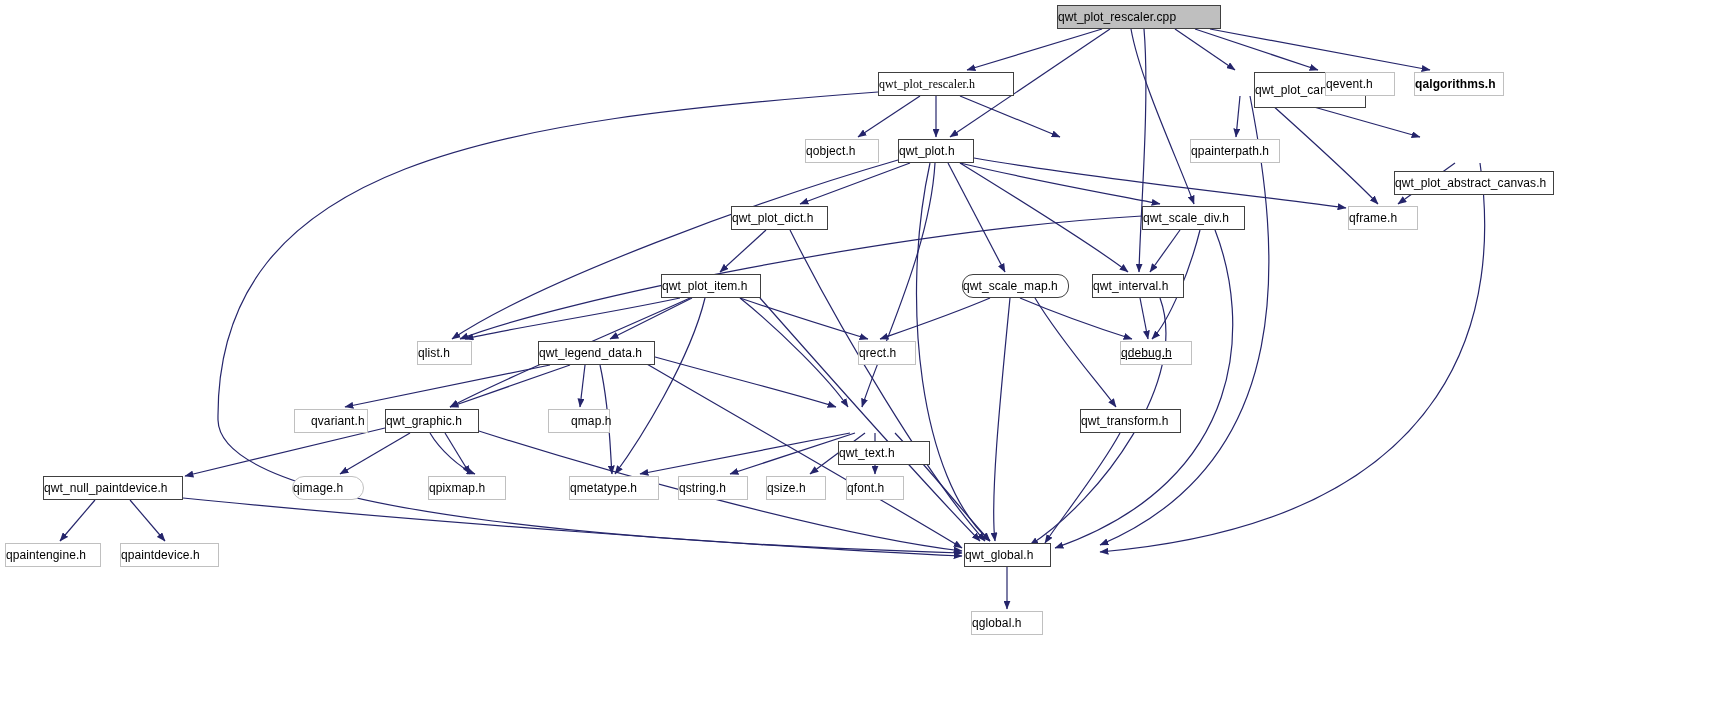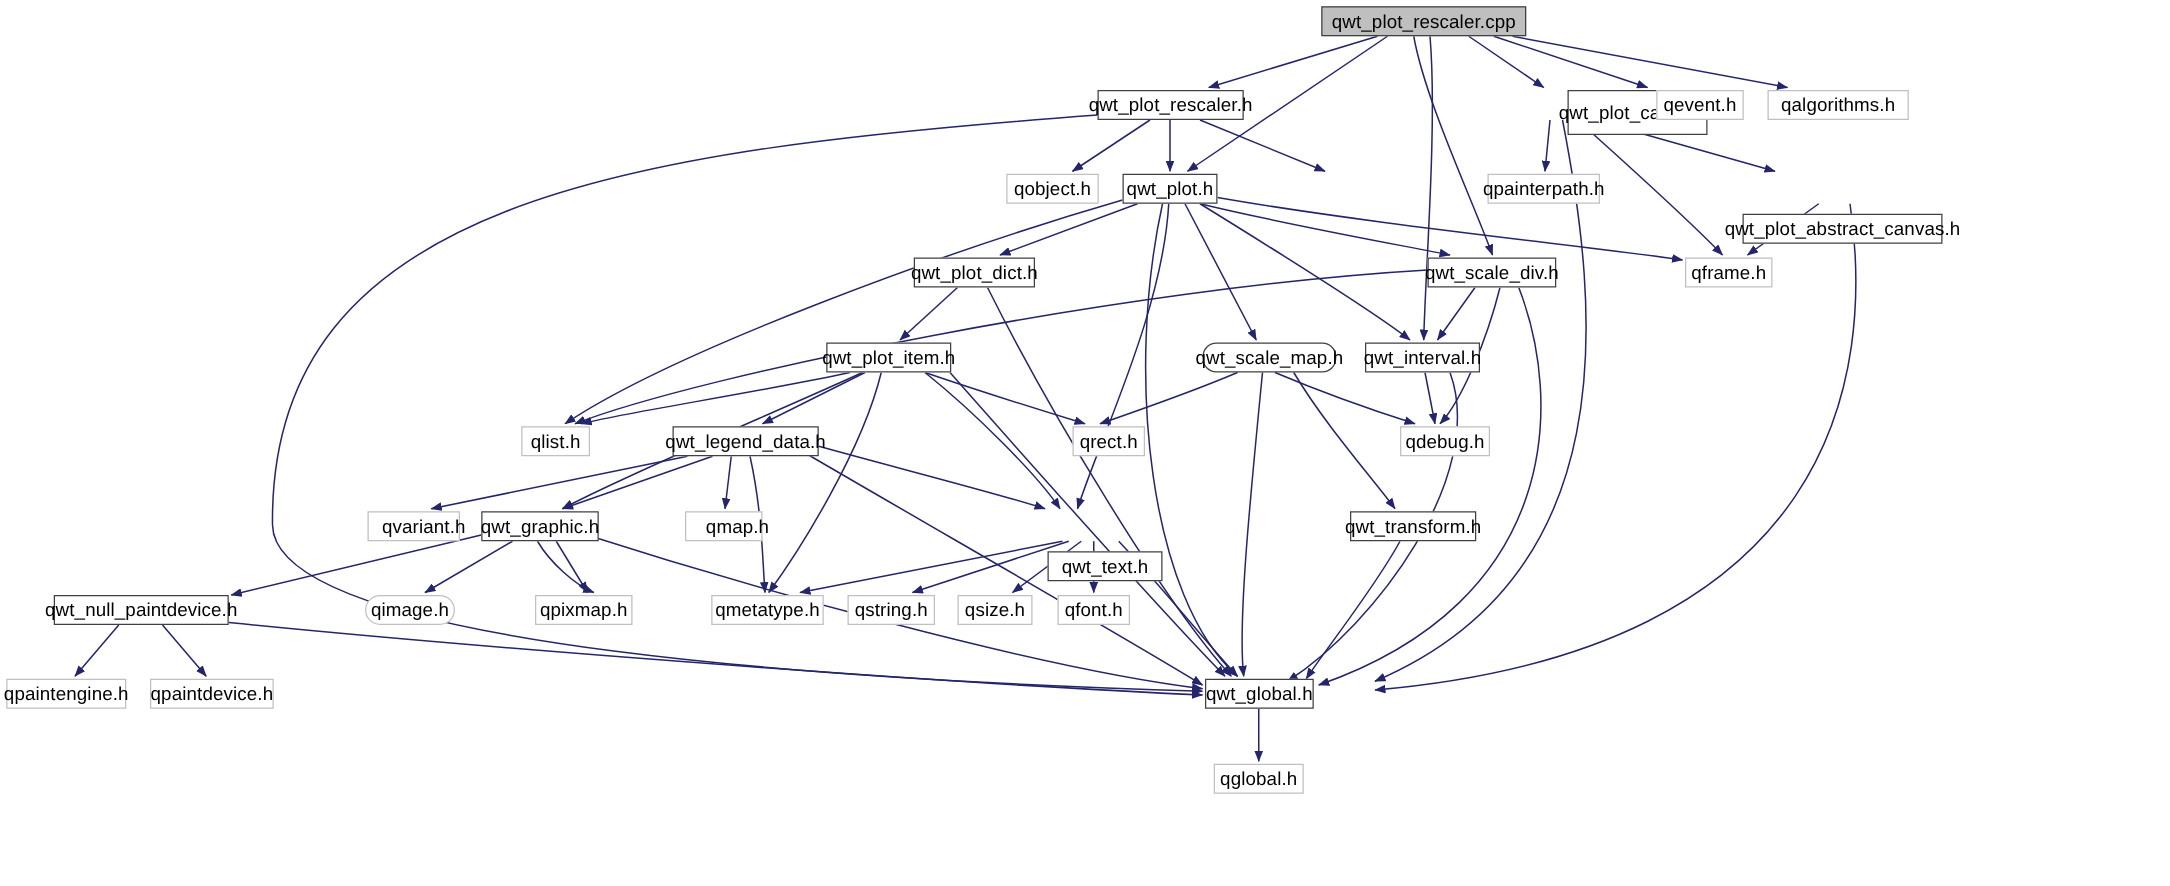--- a/index.html
+++ b/index.html
@@ -31,23 +31,23 @@
     left: 0;
     top: 0;
     width: 1736px;
     height: 709px;
   }
   .node {
     position: absolute;
     box-sizing: border-box;
     display: flex;
     align-items: center;
-    justify-content: center;
+    justify-content: flex-start;
     white-space: nowrap;
-    font-size: 15px;
+    font-size: 12px;
     line-height: 1;
     color: #000000;
     background: #ffffff;
     border: 1px solid #c0c0c0;
     height: 26px;
     letter-spacing: 0.1px;
   }
   .node.qwt {
     border: 1.6px solid #404040;
   }
@@ -136,30 +136,30 @@
         <path d="M 130 500 L 165 541" fill="none" stroke="#25256b" stroke-width="1.2" marker-end="url(#arrowhead)"></path>
         <path d="M 183 498 C 400 520 780 548 962 556" fill="none" stroke="#25256b" stroke-width="1.2" marker-end="url(#arrowhead)"></path>
         <path d="M 1007 567 L 1007 609" fill="none" stroke="#25256b" stroke-width="1.2" marker-end="url(#arrowhead)"></path>
       </g>
   </svg>
 
   <div id="node-layer">
       <div class="node root" style="left: 1057px; top: 5px; width: 164px; height: 24px;">
         <span class="node-label">qwt_plot_rescaler.cpp</span>
       </div>
-      <div class="node qwt" style="left: 878px; top: 72px; width: 117px; height: 24px;">
+      <div class="node qwt" style="left: 878px; top: 72px; width: 136px; height: 24px; font-family: Liberation Serif, serif;">
         <span class="node-label">qwt_plot_rescaler.h</span>
       </div>
       <div class="node qwt" style="left: 1254px; top: 72px; width: 112px; height: 36px;">
         <span class="node-label">qwt_plot_canvas.h</span>
       </div>
       <div class="node plain" style="left: 1325px; top: 72px; width: 70px; height: 24px;">
         <span class="node-label">qevent.h</span>
       </div>
-      <div class="node plain" style="left: 1414px; top: 72px; width: 113px; height: 24px;">
+      <div class="node plain" style="left: 1414px; top: 72px; width: 90px; height: 24px; font-weight: bold;">
         <span class="node-label">qalgorithms.h</span>
       </div>
       <div class="node plain" style="left: 805px; top: 139px; width: 74px; height: 24px;">
         <span class="node-label">qobject.h</span>
       </div>
       <div class="node qwt" style="left: 898px; top: 139px; width: 76px; height: 24px;">
         <span class="node-label">qwt_plot.h</span>
       </div>
       <div class="node plain" style="left: 1190px; top: 139px; width: 90px; height: 24px;">
         <span class="node-label">qpainterpath.h</span>
@@ -187,21 +187,21 @@
       </div>
       <div class="node plain" style="left: 417px; top: 341px; width: 55px; height: 24px;">
         <span class="node-label">qlist.h</span>
       </div>
       <div class="node qwt" style="left: 538px; top: 341px; width: 117px; height: 24px;">
         <span class="node-label">qwt_legend_data.h</span>
       </div>
       <div class="node plain" style="left: 858px; top: 341px; width: 58px; height: 24px;">
         <span class="node-label">qrect.h</span>
       </div>
-      <div class="node plain" style="left: 1120px; top: 341px; width: 72px; height: 24px;">
+      <div class="node plain" style="left: 1120px; top: 341px; width: 72px; height: 24px; text-decoration: underline;">
         <span class="node-label">qdebug.h</span>
       </div>
       <div class="node plain" style="left: 294px; top: 409px; width: 74px; height: 24px; padding-left: 16px;">
         <span class="node-label">qvariant.h</span>
       </div>
       <div class="node qwt" style="left: 385px; top: 409px; width: 94px; height: 24px;">
         <span class="node-label">qwt_graphic.h</span>
       </div>
       <div class="node plain" style="left: 548px; top: 409px; width: 62px; height: 24px; padding-left: 22px;">
         <span class="node-label">qmap.h</span>

